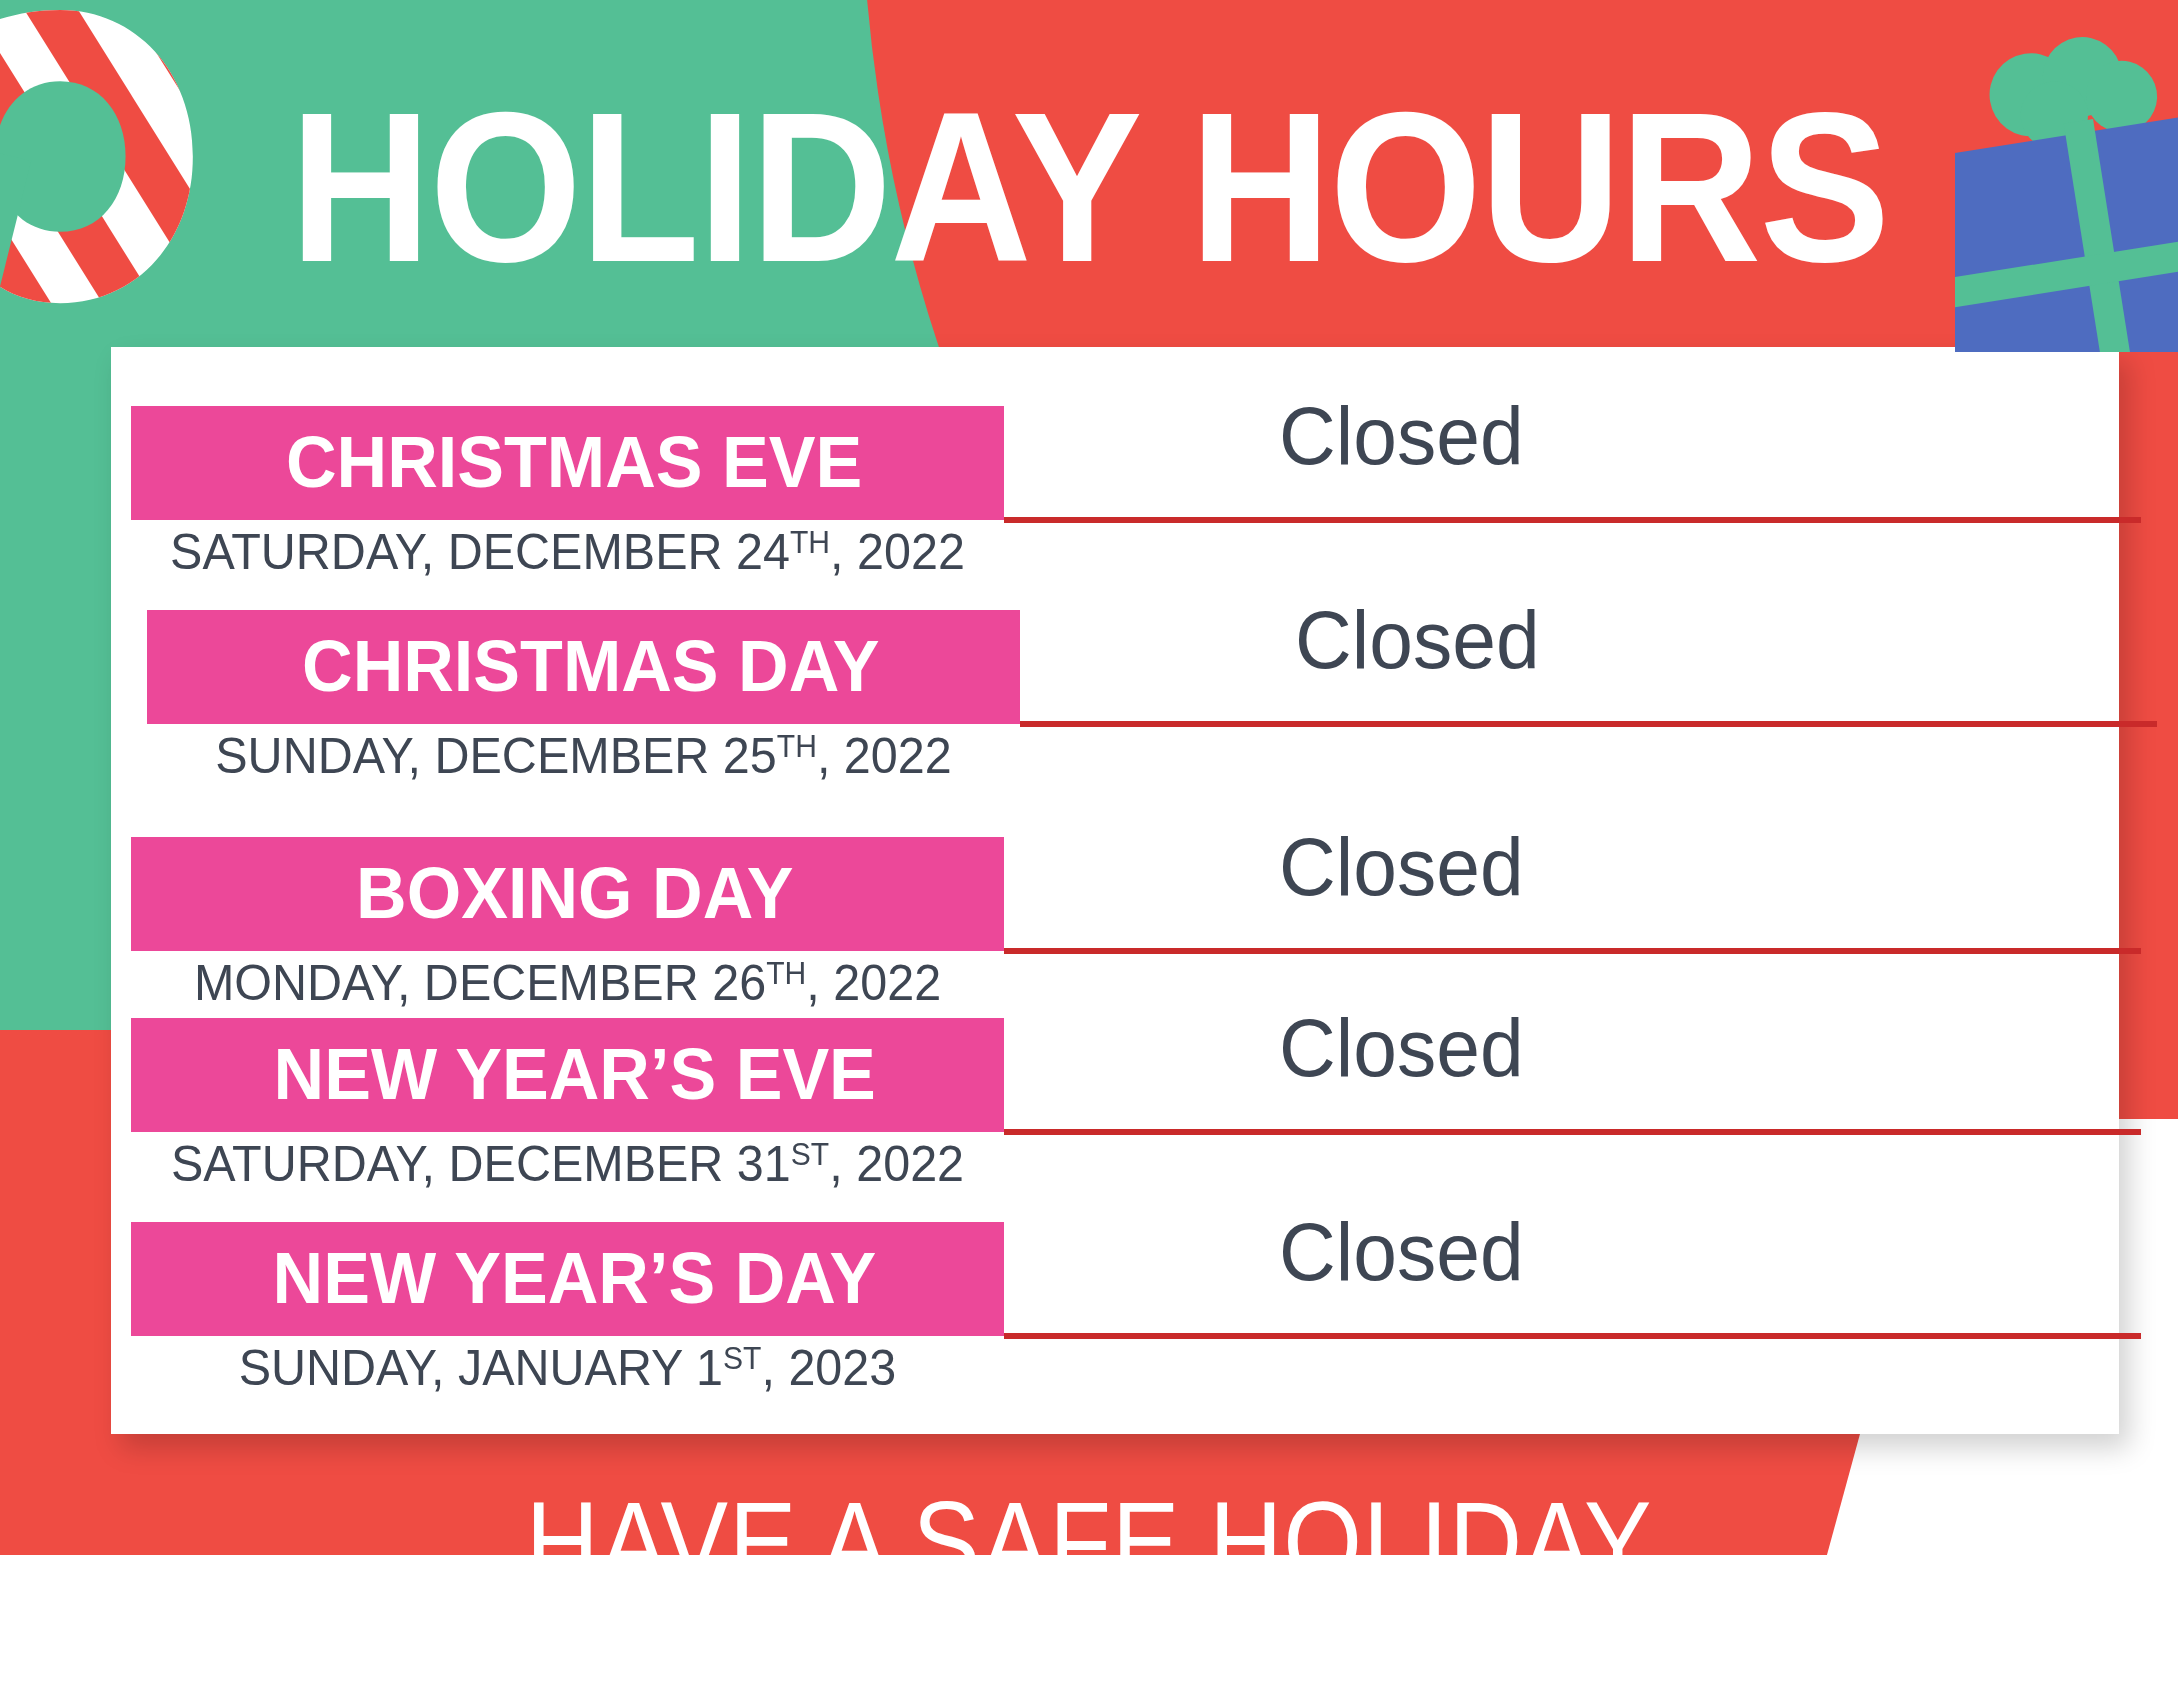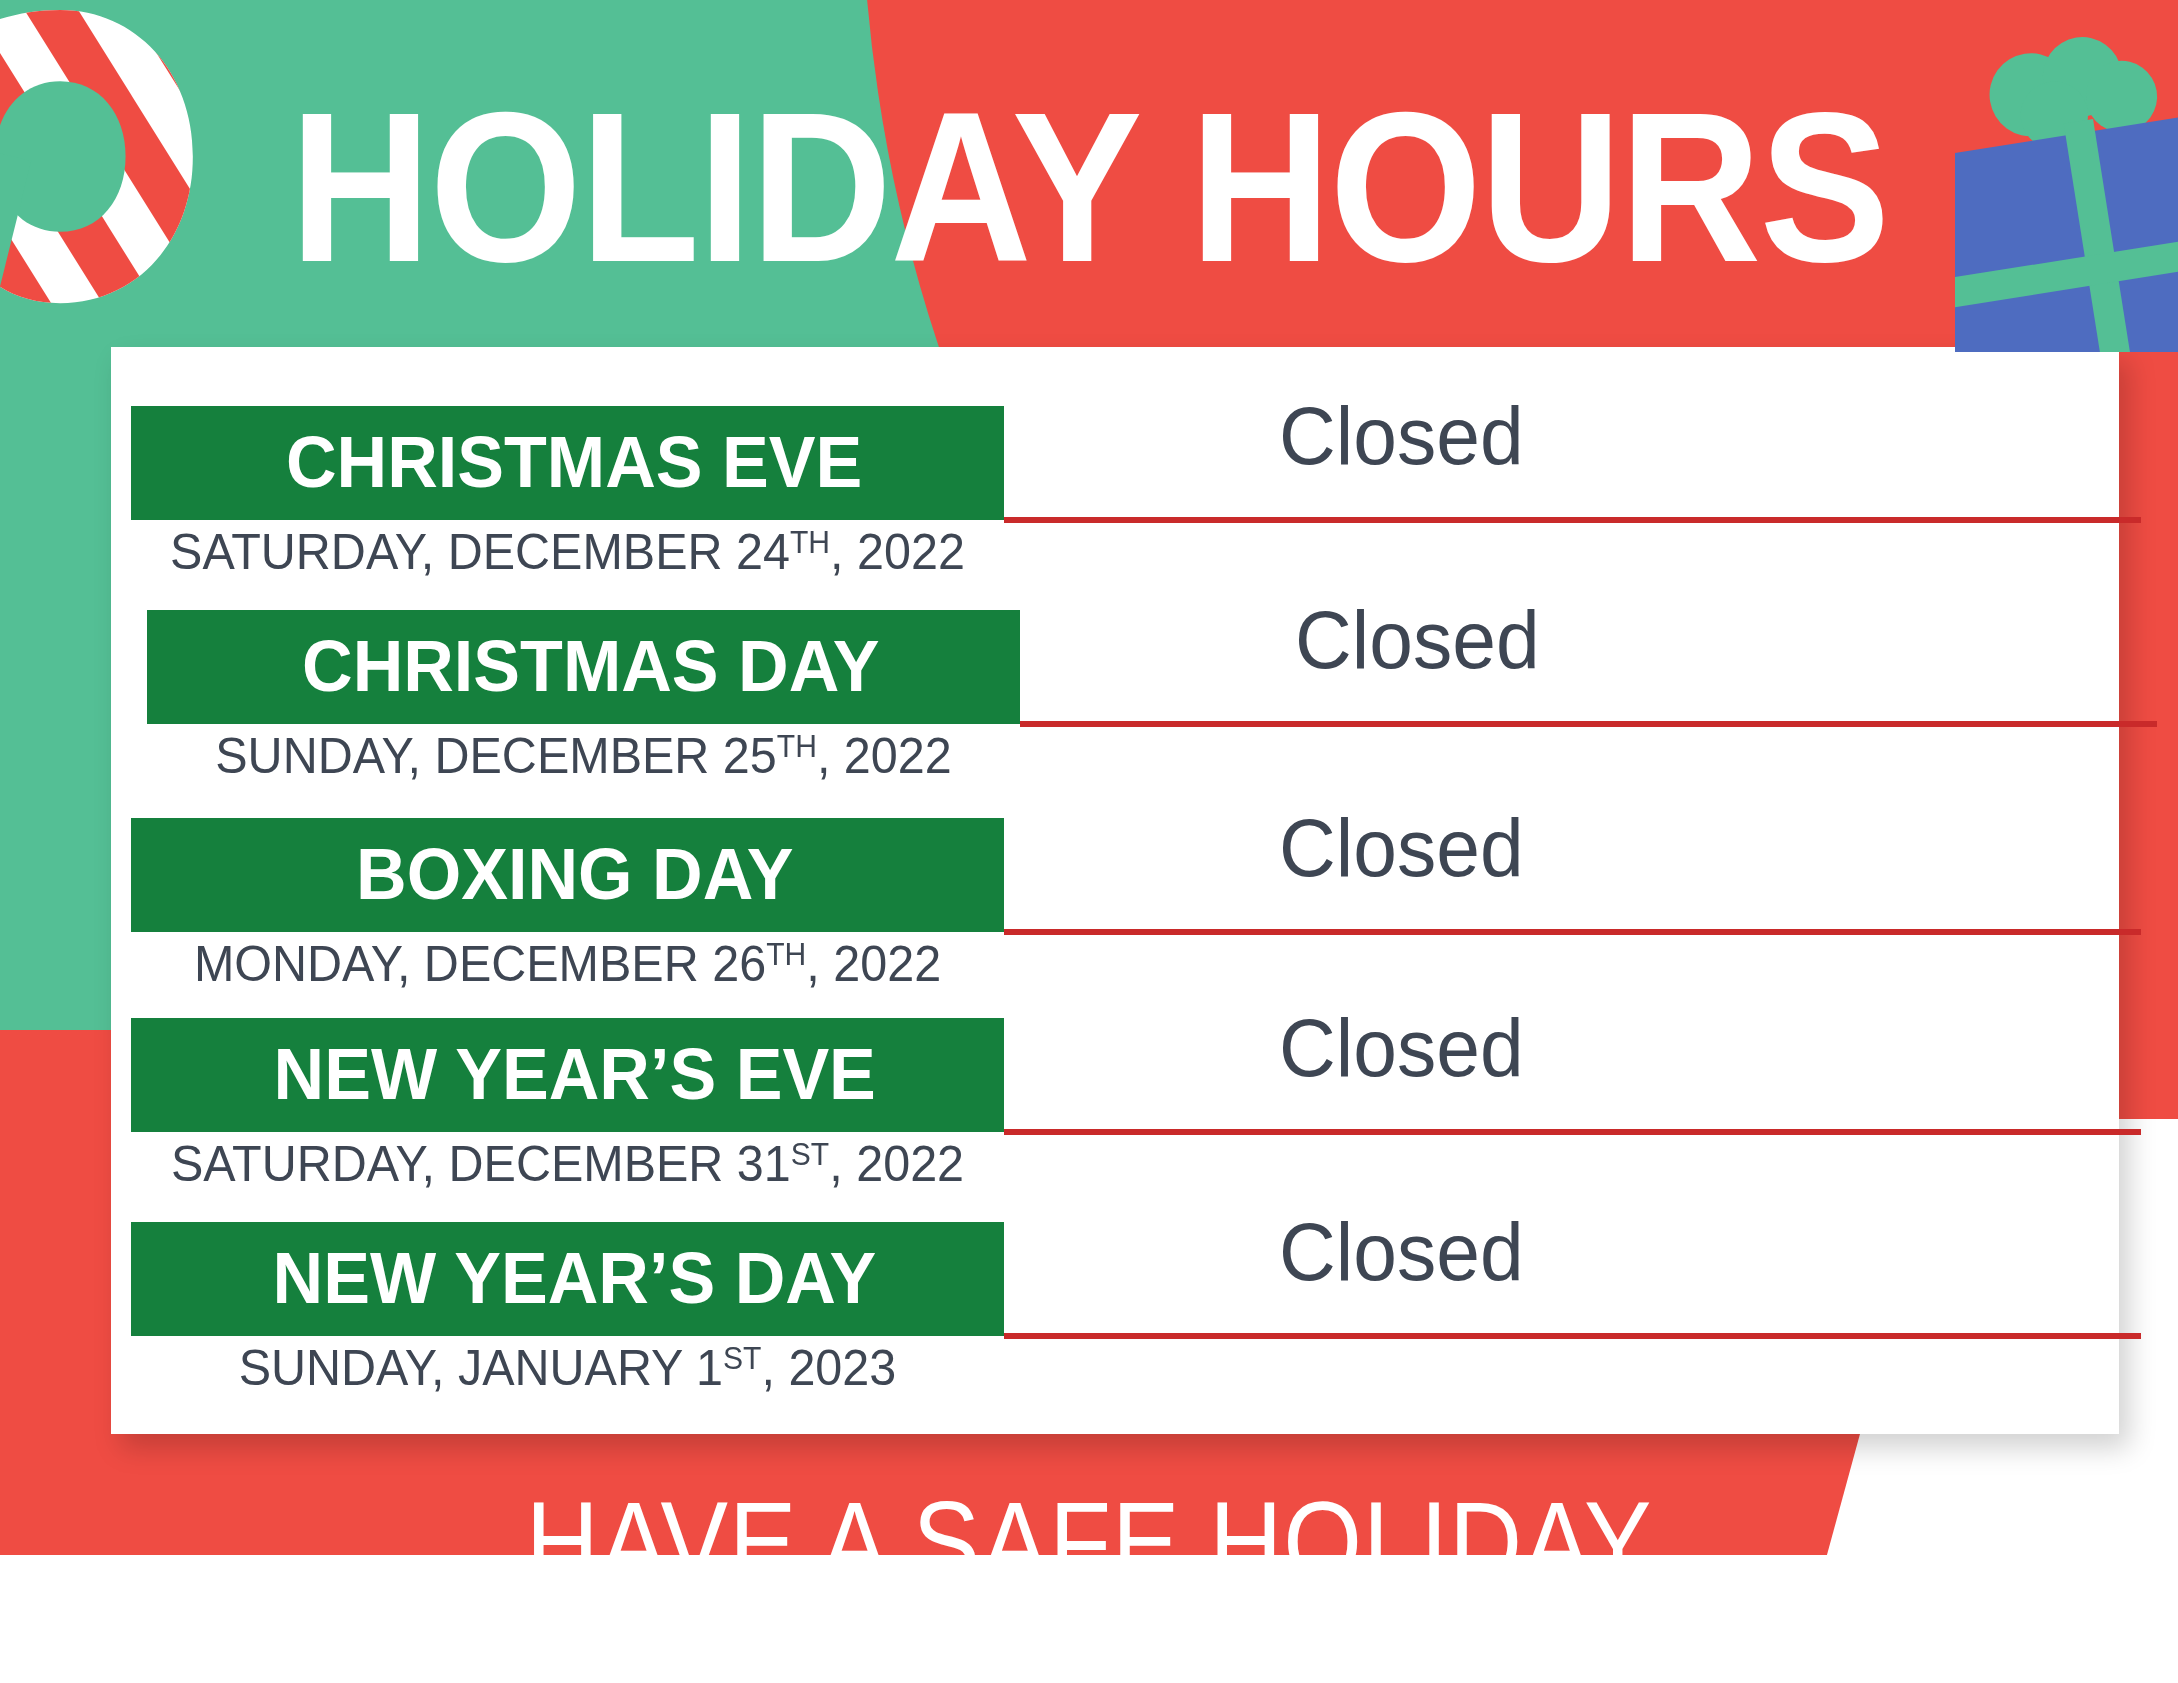--- a/index.html
+++ b/index.html
@@ -128,31 +128,31 @@
     height: 1087px;
   }
   .row {
     position: absolute;
     left: 0;
     width: 2008px;
     height: 203px;
   }
   .row.r0 { top: 59px; }
   .row.r1 { top: 263px; margin-left: 16px; }
-  .row.r2 { top: 471px; }
+  .row.r2 { top: 490px; }
   .row.r3 { top: 671px; }
   .row.r4 { top: 875px; }
 
   .name-band {
     position: absolute;
     left: 20px;
     top: 0;
     width: 873px;
     height: 114px;
-    background: #15803d;
+    background: #ec4899;
     display: flex;
     align-items: center;
     justify-content: center;
     box-sizing: border-box;
     padding: 0 8px 4px 22px;
   }
   .name-band .label {
     color: #ffffff;
     font-family: "Liberation Sans Narrow", "Liberation Sans", sans-serif;
     font-weight: bold;

